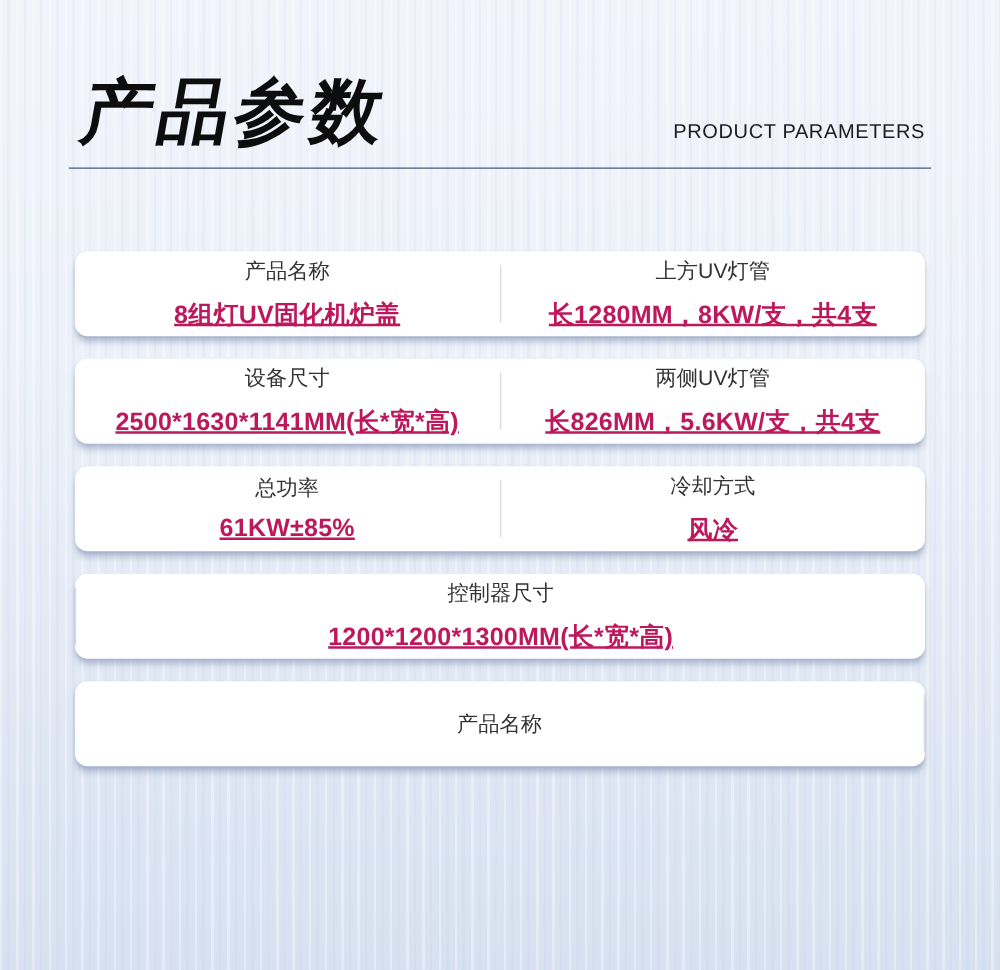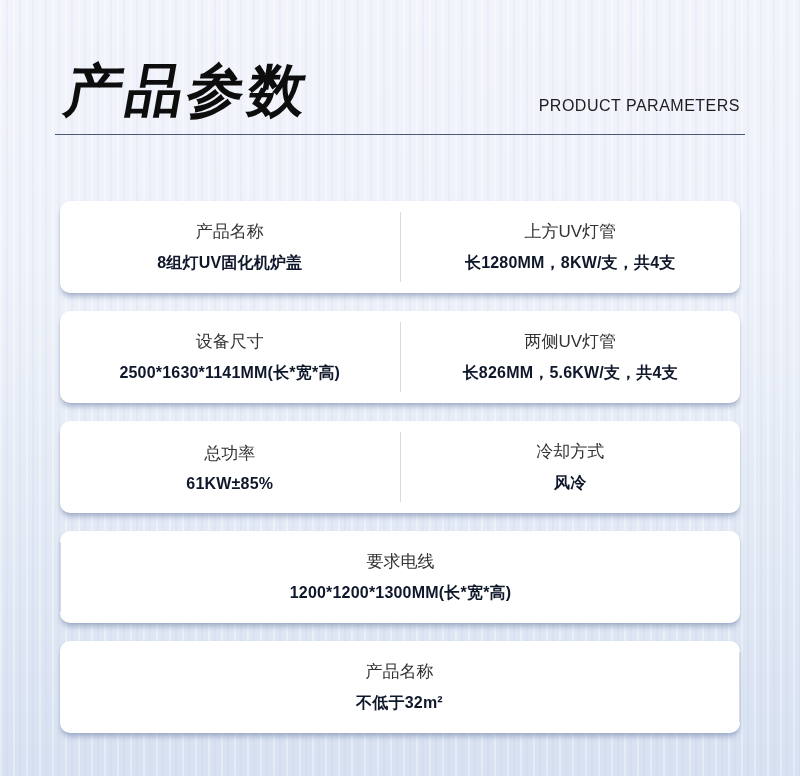--- a/index.html
+++ b/index.html
@@ -56,21 +56,21 @@
   }
   .header-rule {
     height: 0;
     border: none;
     border-top: 1px solid #4a5a74;
     margin: 10px -5px 0 -5px;
   }
   
   .cards { margin-top: 66px; }
   .spec-card {
-    height: 92px;
+    height: 68px;
     background: #ffffff;
     border-radius: 10px;
     margin-bottom: 18px;
     display: flex;
     align-items: stretch;
     box-shadow: 0 5px 5px -1px rgba(130,145,178,0.55), 0 1px 2px rgba(130,145,178,0.25);
     position: relative;
   }
   .spec-cell {
     flex: 1 1 0;
@@ -87,25 +87,26 @@
     margin: 11px 0;
     flex: 0 0 1px;
   }
   .spec-label {
     font-size: 17px;
     font-weight: 400;
     color: #333333;
     white-space: nowrap;
   }
   .spec-value {
-    font-size: 16px;
+    font-size: 20px;
     font-weight: 700;
-    color: #0f172a;
+    color: #be185d;
     letter-spacing: 0.2px;
     white-space: nowrap;
+    text-decoration: underline;
   }
 </style>
 </head>
 <body>
 
 <div class="bg-texture"></div>
 
 <div class="page">
 
   <div class="header">
@@ -150,27 +151,26 @@
       <div class="card-divider"></div>
       <div class="spec-cell">
         <div class="spec-label">冷却方式</div>
         <div class="spec-value">风冷</div>
       </div>
     </div>
 
     <div class="spec-card">
       <div class="card-divider"></div>
       <div class="spec-cell">
-        <div class="spec-label">要求电线</div>
+        <div class="spec-label">控制器尺寸</div>
         <div class="spec-value">1200*1200*1300MM(长*宽*高)</div>
       </div>
     </div>
 
     <div class="spec-card">
       <div class="spec-cell">
         <div class="spec-label">产品名称</div>
-        <div class="spec-value">不低于32m²</div>
       </div>
       <div class="card-divider"></div>
     </div>
 
   </div>
 </div>
 
 </body></html>

